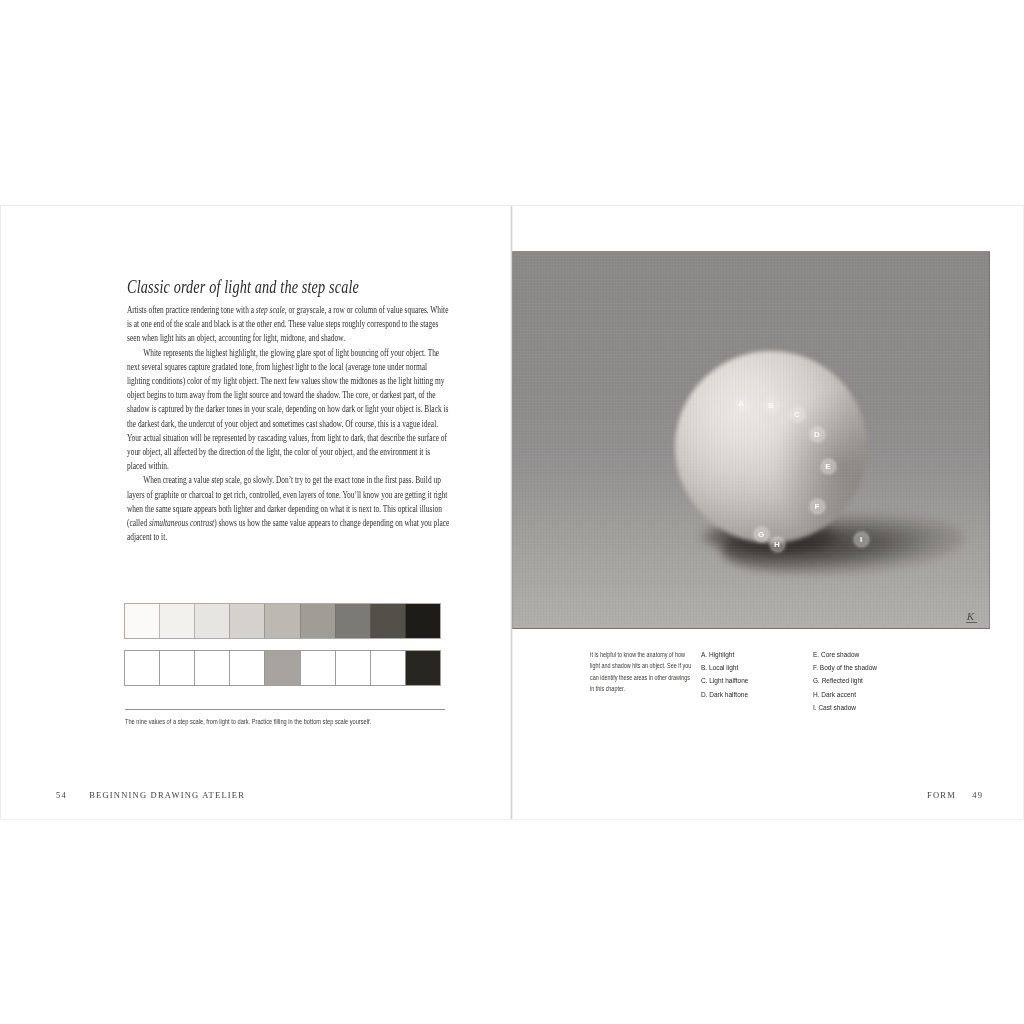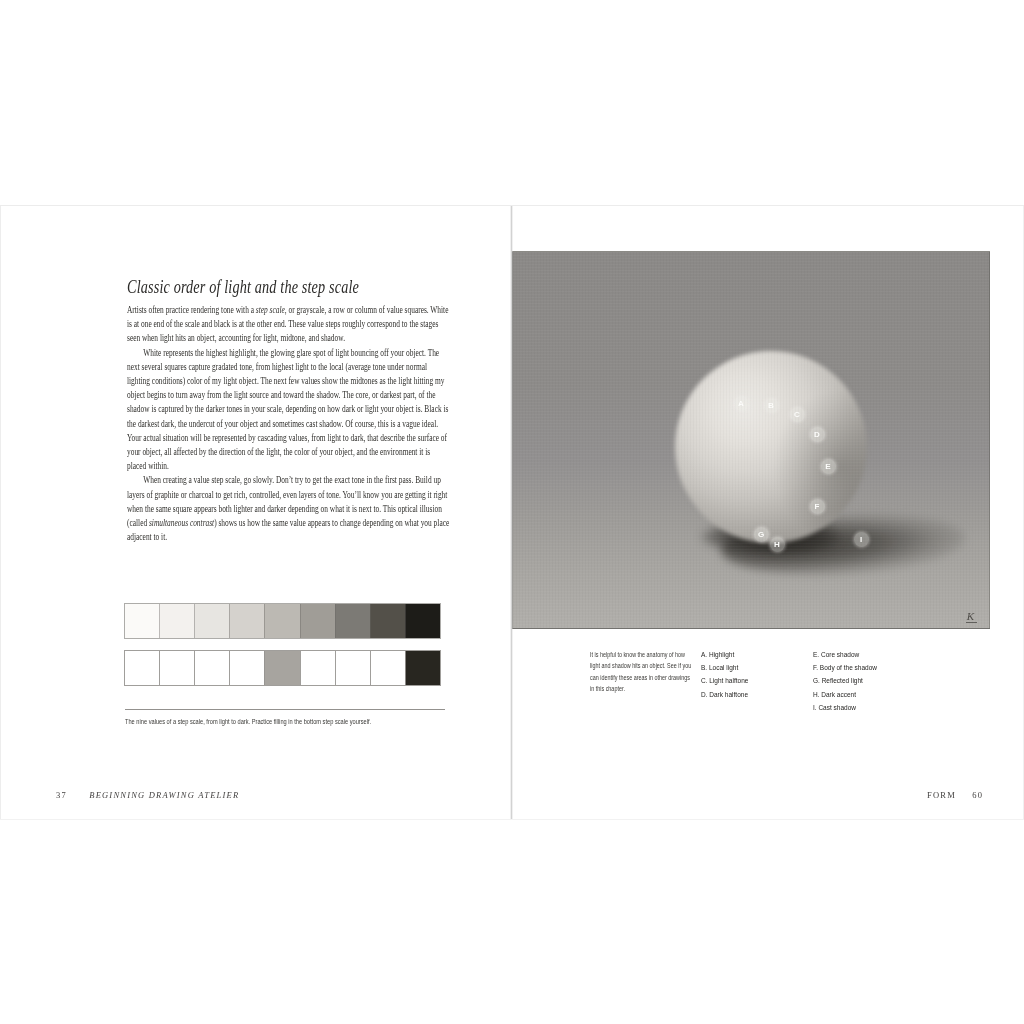--- a/index.html
+++ b/index.html
@@ -56,21 +56,21 @@
     font-family:"Liberation Sans","DejaVu Sans",sans-serif;color:#3b3a37;
     transform:scaleX(0.86);transform-origin:left top;
   }
   .scale-caption{position:absolute;left:93px;top:512px;margin:0;font-size:6.6px;white-space:nowrap;}
 
   .footer{
     position:absolute;top:584px;font-size:8.5px;letter-spacing:1.2px;color:#434140;white-space:nowrap;
   }
   .footer .pgnum{display:inline-block;}
   .footer-left{left:24px;}
-  .footer-left .running{margin-left:19px;font-style:italic;}
+  .footer-left .running{margin-left:19px;}
   .footer-right{left:433px;}
   .footer-right .pgnum{margin-left:13px;}
 
   
   .drawing{
     position:absolute;left:18px;top:45px;width:478px;height:378px;margin:0;overflow:hidden;
     background:linear-gradient(180deg,#8b8987 0%,#8d8b89 35%,#929090 55%,#9d9b98 70%,#a8a6a2 85%,#b1afab 100%);
     border:1px solid rgba(70,68,64,0.35);box-sizing:border-box;
   }
   .drawing::after{
@@ -154,21 +154,21 @@
         <div class="cell" style="background: rgb(255, 255, 255);"></div>
         <div class="cell" style="background: rgb(255, 255, 255);"></div>
         <div class="cell" style="background: rgb(255, 255, 255);"></div>
         <div class="cell tex" style="background: rgb(40, 38, 32);"></div>
       </div>
 
     <hr class="rule">
     <p class="scale-caption caption-sans">The nine values of a step scale, from light to dark. Practice filling in the bottom step scale yourself.</p>
 
     <div class="footer footer-left">
-      <span class="pgnum">37</span>
+      <span class="pgnum">54</span>
       <span class="running">BEGINNING DRAWING ATELIER</span>
     </div>
   </section>
 
   <section class="page page-right">
     <figure class="drawing">
       <div class="cast-shadow"></div>
       <div class="contact-shadow"></div>
       <div class="sphere"></div>
       <div>
@@ -195,18 +195,18 @@
     <ul class="legend legend-2">
         <li>E. Core shadow</li>
         <li>F. Body of the shadow</li>
         <li>G. Reflected light</li>
         <li>H. Dark accent</li>
         <li>I. Cast shadow</li>
       </ul>
 
     <div class="footer footer-right">
       <span>FORM</span>
-      <span class="pgnum">60</span>
+      <span class="pgnum">49</span>
     </div>
   </section>
 
   <div class="gutter"></div>
 </div>
 
 </body></html>

